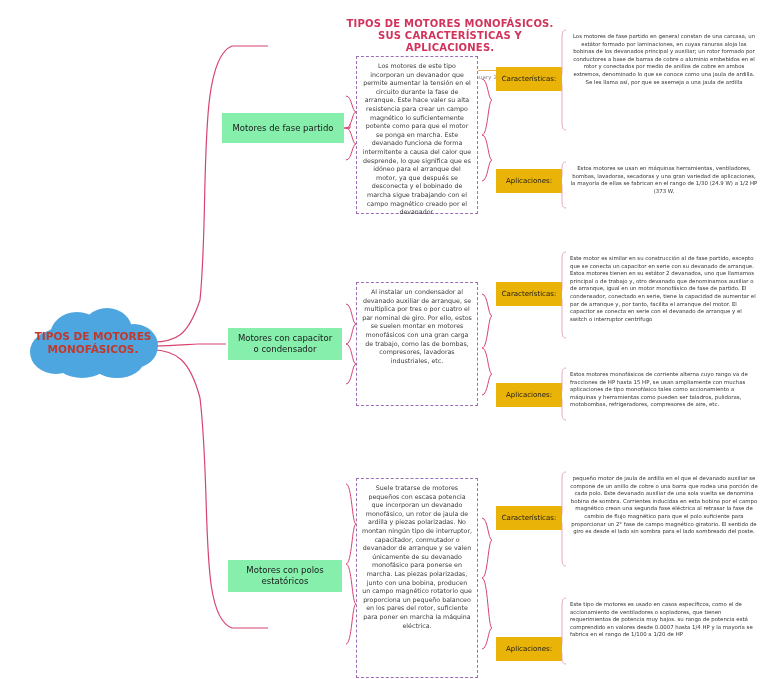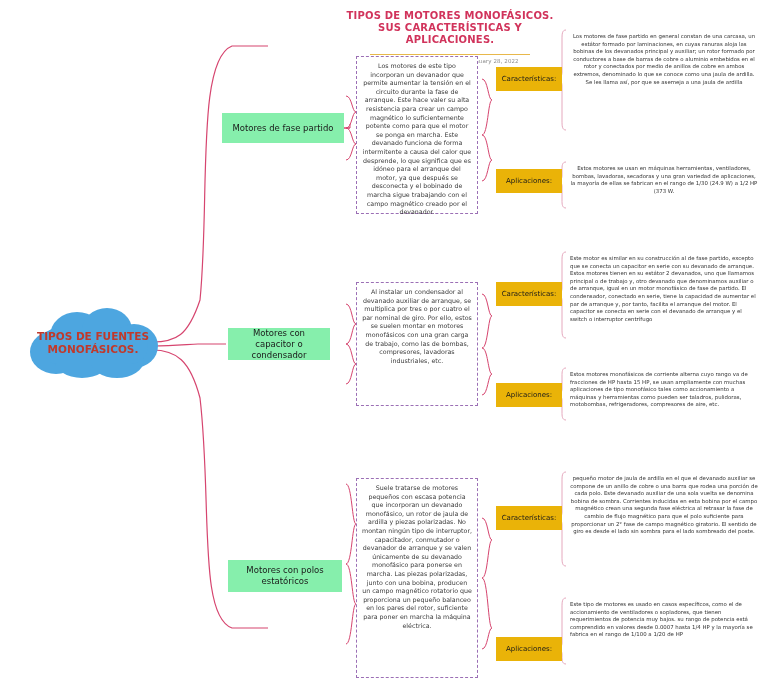--- a/index.html
+++ b/index.html
@@ -10,21 +10,21 @@
     overflow:hidden;
     position:relative;
   }
   #root{position:relative;width:768px;height:679px;}
 
   
   .header{position:absolute;left:330px;top:2px;width:240px;text-align:center;}
   .header .title{
     font-family:"DejaVu Sans", sans-serif;
     font-size:10px;font-weight:bold;color:#d1335b;
-    letter-spacing:0.2px;line-height:12px;margin:8px;
+    letter-spacing:0.2px;line-height:12px;margin:16px;
   }
   .header .rule{width:160px;height:1px;background:#e8b84b;margin:3px auto 3px auto;}
   .header .byline{font-size:5.5px;color:#d1335b;letter-spacing:0.1px;}
   .header .byline .author{font-weight:bold;}
   .header .byline .sep{color:#c9a9b5;}
   .header .byline .date{color:#8c8c8c;font-weight:normal;}
 
   
   .cloud{
     position:absolute;left:24px;top:306px;width:138px;height:76px;
@@ -45,21 +45,21 @@
 
   
   .catbox{
     position:absolute;background:#86efac;
     color:#1a1a1a;font-size:8.5px;line-height:11px;
     display:flex;align-items:center;justify-content:center;
     text-align:center;padding:0 6px;box-sizing:border-box;
     font-family:"DejaVu Sans", sans-serif;
   }
   #cat-0{left:222px;top:113px;width:122px;height:30px;}
-  #cat-1{left:228px;top:328px;width:102px;height:32px;}
+  #cat-1{left:228px;top:328px;width:114px;height:32px;}
   #cat-2{left:228px;top:560px;width:114px;height:32px;}
 
   
   .sublabel{
     position:absolute;background:#eab308;
     color:#1a1a1a;font-size:7px;
     display:flex;align-items:center;justify-content:center;
     text-align:center;box-sizing:border-box;
   }
   #sub-0-0{left:496px;top:67px;width:66px;height:24px;}
@@ -143,21 +143,21 @@
   </div>
 
   <div class="cloud">
     <div class="lobe l1"></div>
     <div class="lobe l2"></div>
     <div class="lobe l3"></div>
     <div class="lobe l4"></div>
     <div class="lobe l5"></div>
     <div class="lobe l6"></div>
     <div class="body"></div>
-    <div class="cloud-label">TIPOS DE FUENTES MONOFÁSICOS.</div>
+    <div class="cloud-label">TIPOS DE MOTORES MONOFÁSICOS.</div>
   </div>
 
   <div class="catbox" id="cat-0">Motores de fase partido</div>
   <div class="note" id="note-0">Los motores de este tipo incorporan un devanador que permite aumentar la tensión en el circuito durante la fase de arranque. Este hace valer su alta resistencia para crear un campo magnético lo suficientemente potente como para que el motor se ponga en marcha. Este devanado funciona de forma intermitente a causa del calor que desprende, lo que significa que es idóneo para el arranque del motor, ya que después se desconecta y el bobinado de marcha sigue trabajando con el campo magnético creado por el devanador.</div>
   <div class="sublabel" id="sub-0-0">Características:</div>
   <div class="detail" id="det-0-0">Los motores de fase partido en general constan de una carcasa, un estátor formado por laminaciones, en cuyas ranuras aloja las bobinas de los devanados principal y auxiliar; un rotor formado por conductores a base de barras de cobre o aluminio embebidos en el rotor y conectados por medio de anillos de cobre en ambos extremos, denominado lo que se conoce como una jaula de ardilla. Se les llama así, por que se asemeja a una jaula de ardilla</div>
   <div class="sublabel" id="sub-0-1">Aplicaciones:</div>
   <div class="detail" id="det-0-1">Estos motores se usan en máquinas herramientas, ventiladores, bombas, lavadoras, secadoras y una gran variedad de aplicaciones, la mayoría de ellas se fabrican en el rango de 1/30 (24.9 W) a 1/2 HP (373 W.</div>
 
   <div class="catbox" id="cat-1">Motores con capacitor o condensador</div>

